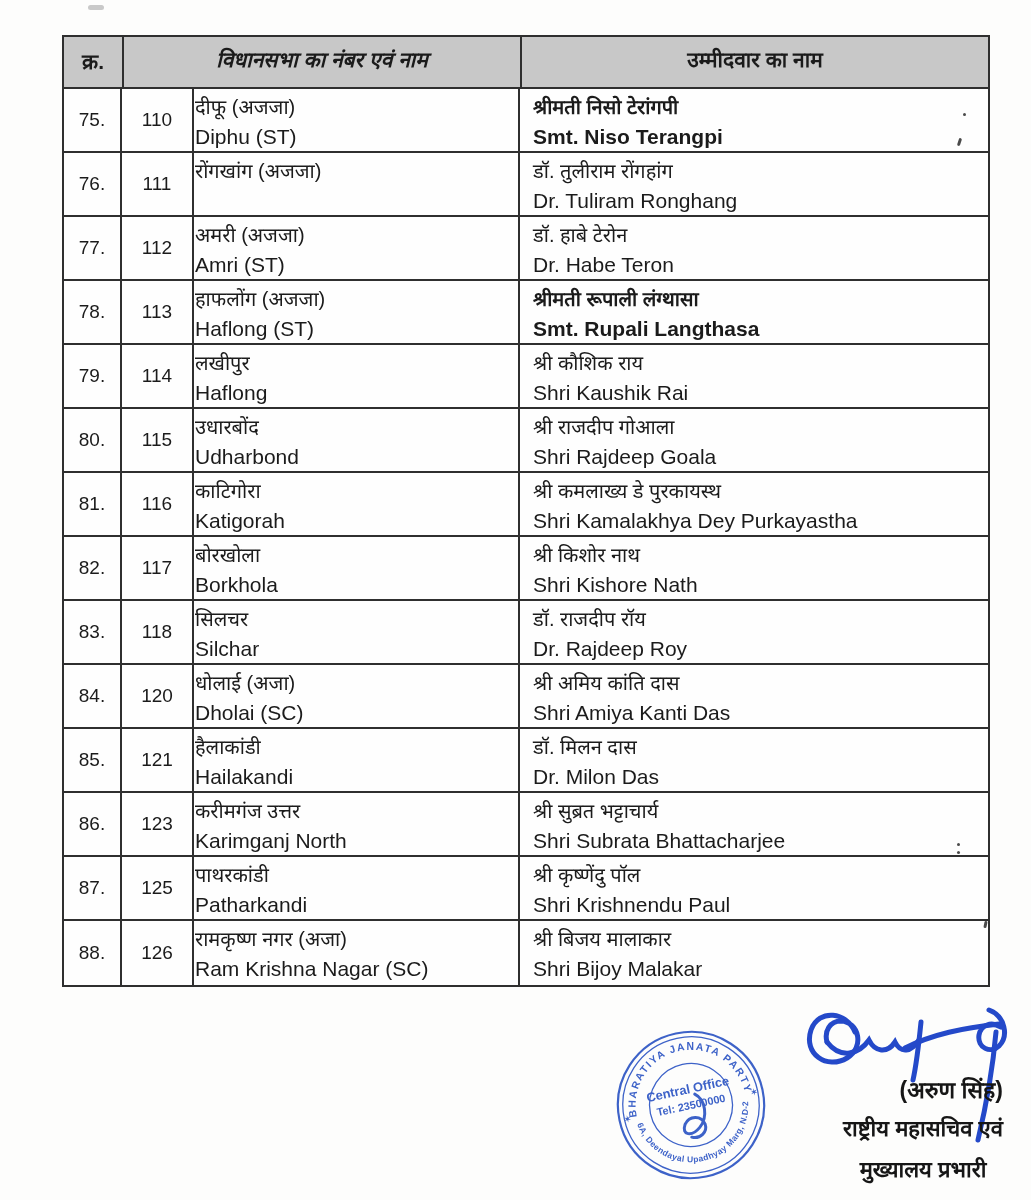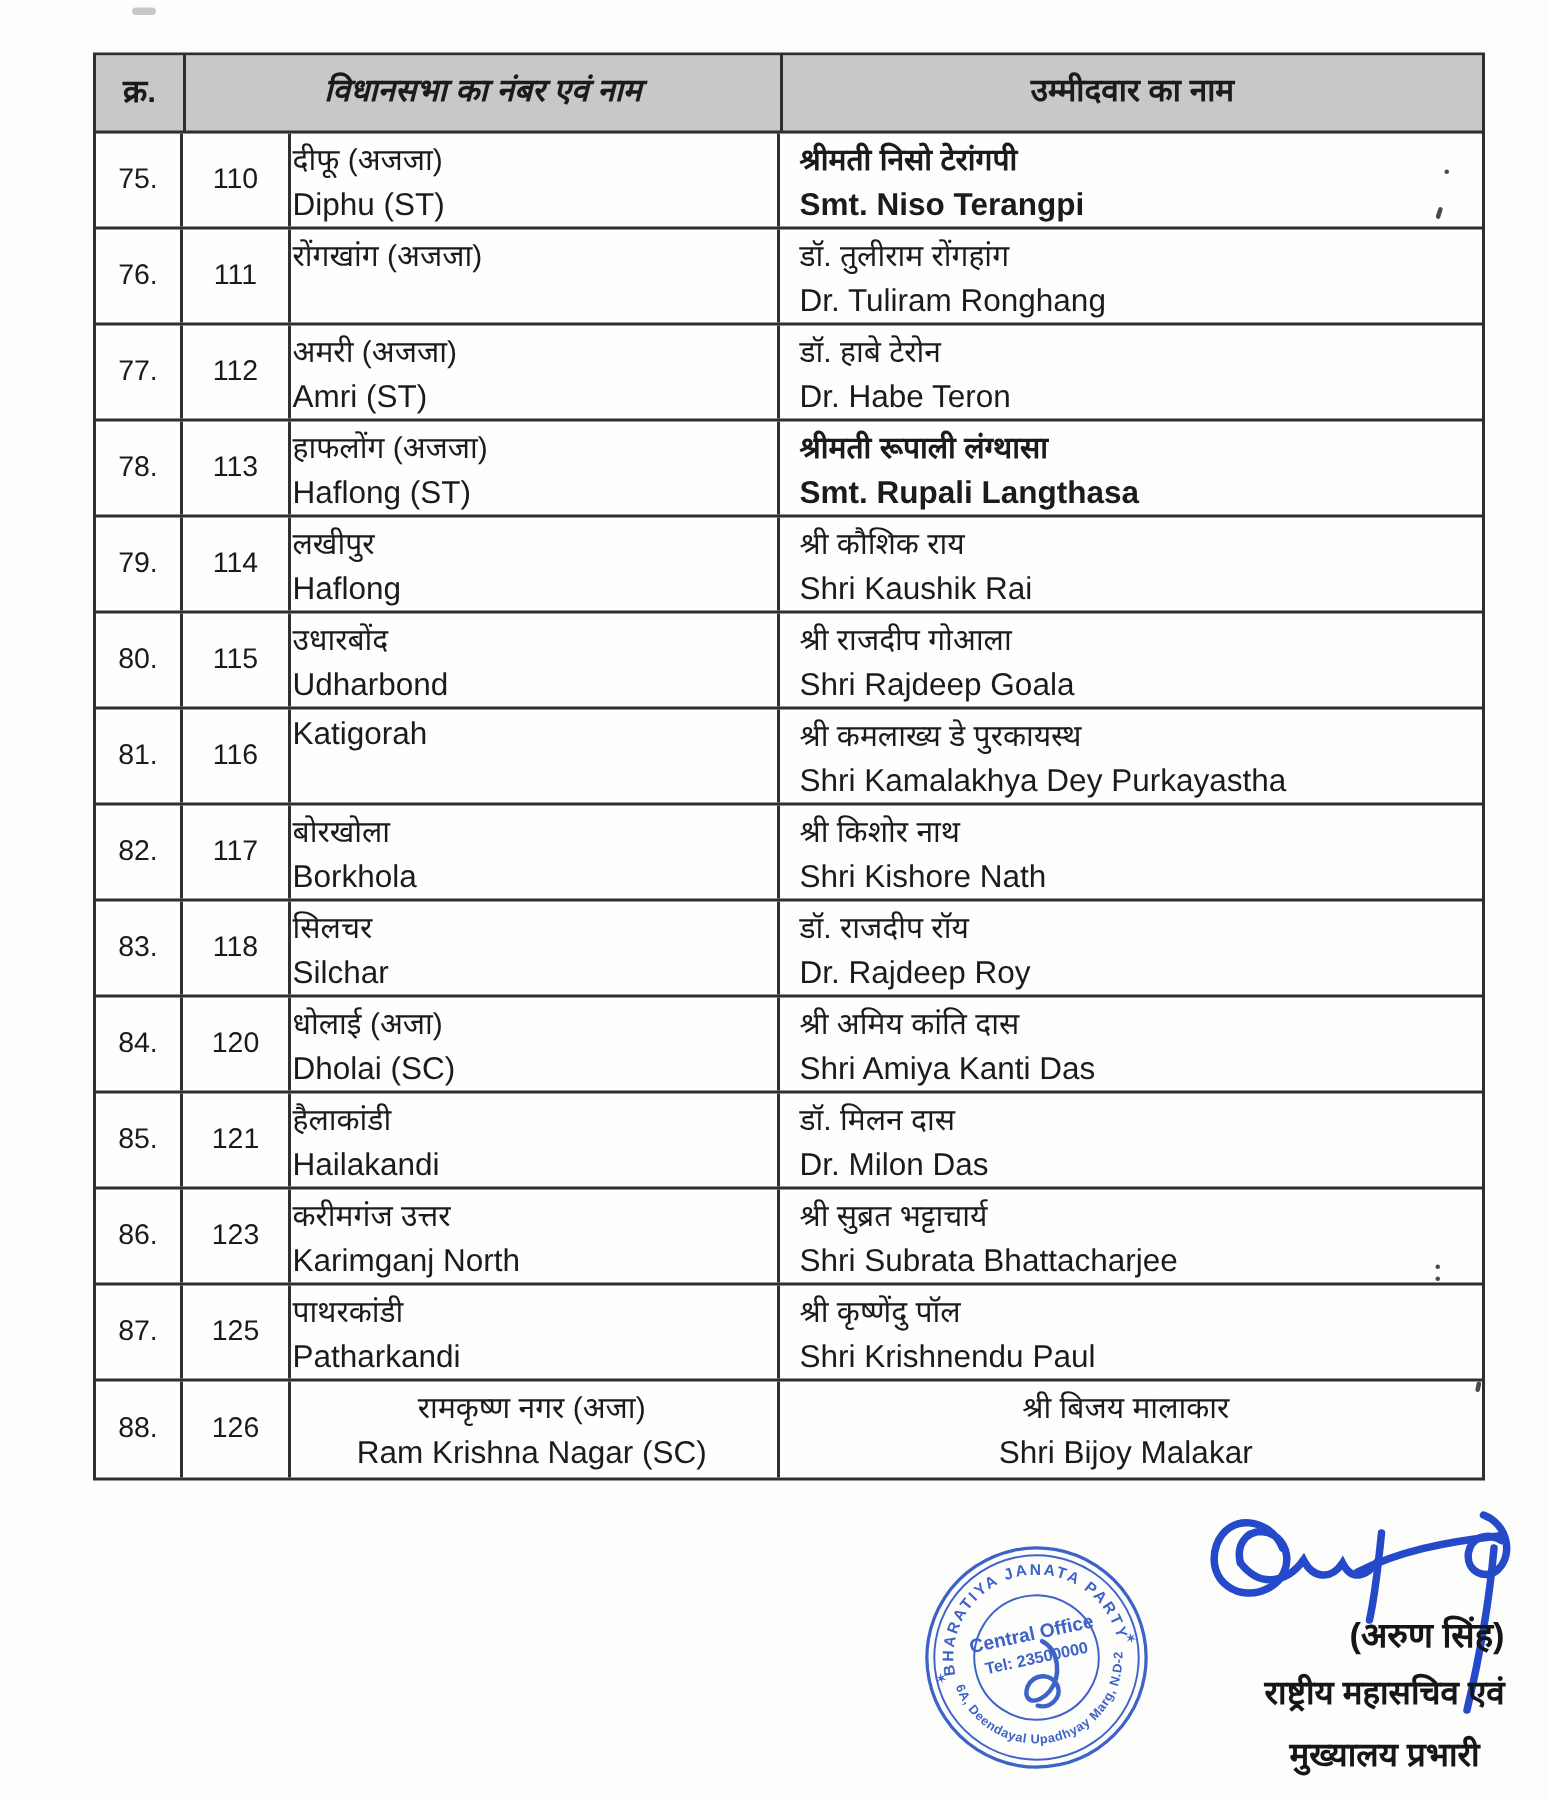--- a/index.html
+++ b/index.html
@@ -10,33 +10,33 @@
     font-family:"Liberation Sans", sans-serif;
     color:var(--text, #1b1b1b);
   }
   
   .ctable {
     position:absolute; left:62px; top:35px; width:928px;
     border:2px solid var(--border,#2f2f2f);
     background:#fefefe;
   }
   .thead {
-    display:flex; height:52px; align-items:center;
+    display:flex; height:52px; align-items:flex-end;
     background:var(--header-bg,#c8c8c8);
     border-bottom:2px solid var(--border,#2f2f2f);
     font-weight:bold; font-size:21px;
   }
   .th { text-align:center; }
   .th-serial { width:58px; }
   .th-const  { width:398px;font-style:italic; }
   .th-cand   { flex:1; }
   .thead .th + .th { border-left:2px solid var(--border,#2f2f2f); height:52px; line-height:50px; }
   .th-serial { line-height:50px; }
   .tr { display:flex; height:64px; border-bottom:2px solid var(--border,#2f2f2f); }
-  .tr:last-child { border-bottom:none;text-align:center; }
+  .tr:last-child { border-bottom:none; }
   .td-serial {
     width:58px; border-right:2px solid var(--border,#2f2f2f);
     display:flex; align-items:center; justify-content:center; font-size:19px;
   }
   .td-number {
     width:72px; border-right:2px solid var(--border,#2f2f2f);
     display:flex; align-items:center; justify-content:center; font-size:19px;
   }
   .td-name {
     width:326px; border-right:2px solid var(--border,#2f2f2f);
@@ -142,20 +142,21 @@
           </div>
           <div class="td-cand">
             <div class="hi">श्री राजदीप गोआला</div>
             <div class="en">Shri Rajdeep Goala</div>
           </div>
         </div>
         <div class="tr">
           <div class="td-serial">81.</div>
           <div class="td-number">116</div>
           <div class="td-name">
+            <div class="hi">काटिगोरा</div>
             <div class="en">Katigorah</div>
           </div>
           <div class="td-cand">
             <div class="hi">श्री कमलाख्य डे पुरकायस्थ</div>
             <div class="en">Shri Kamalakhya Dey Purkayastha</div>
           </div>
         </div>
         <div class="tr">
           <div class="td-serial">82.</div>
           <div class="td-number">117</div>

